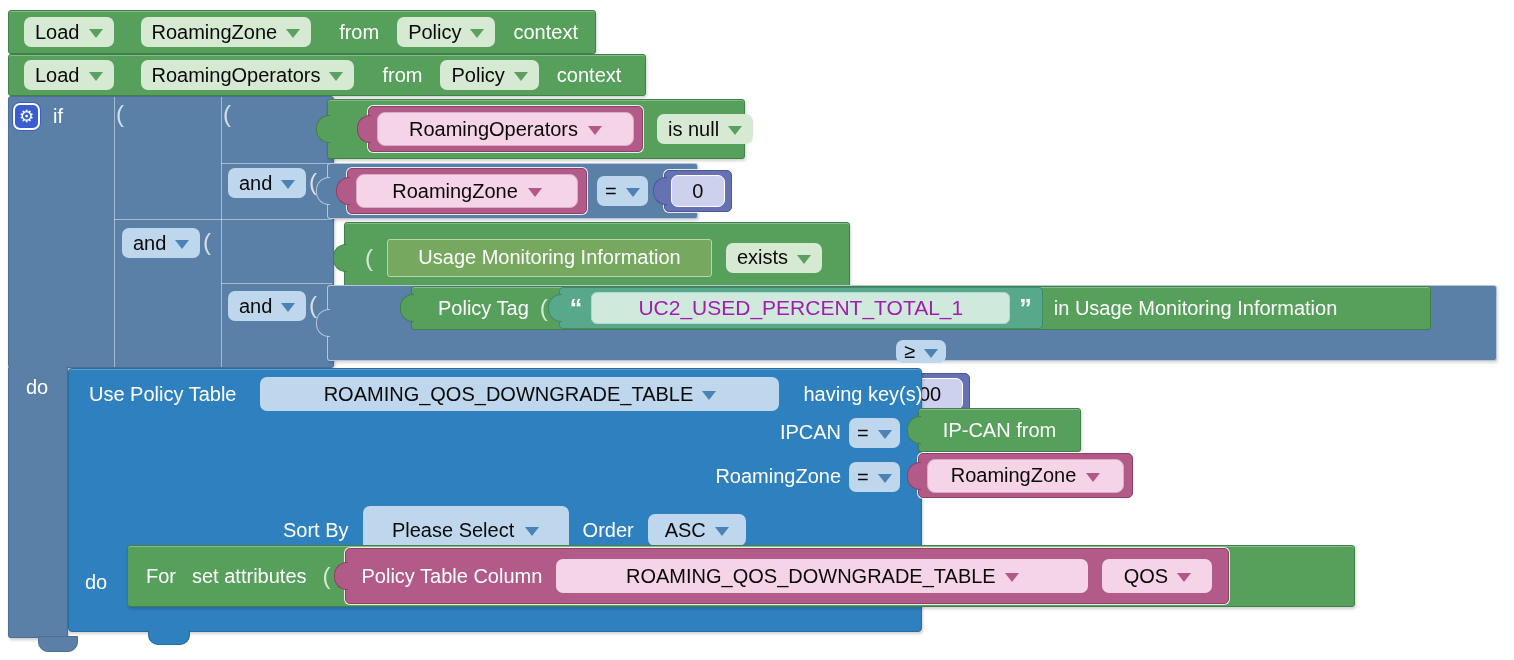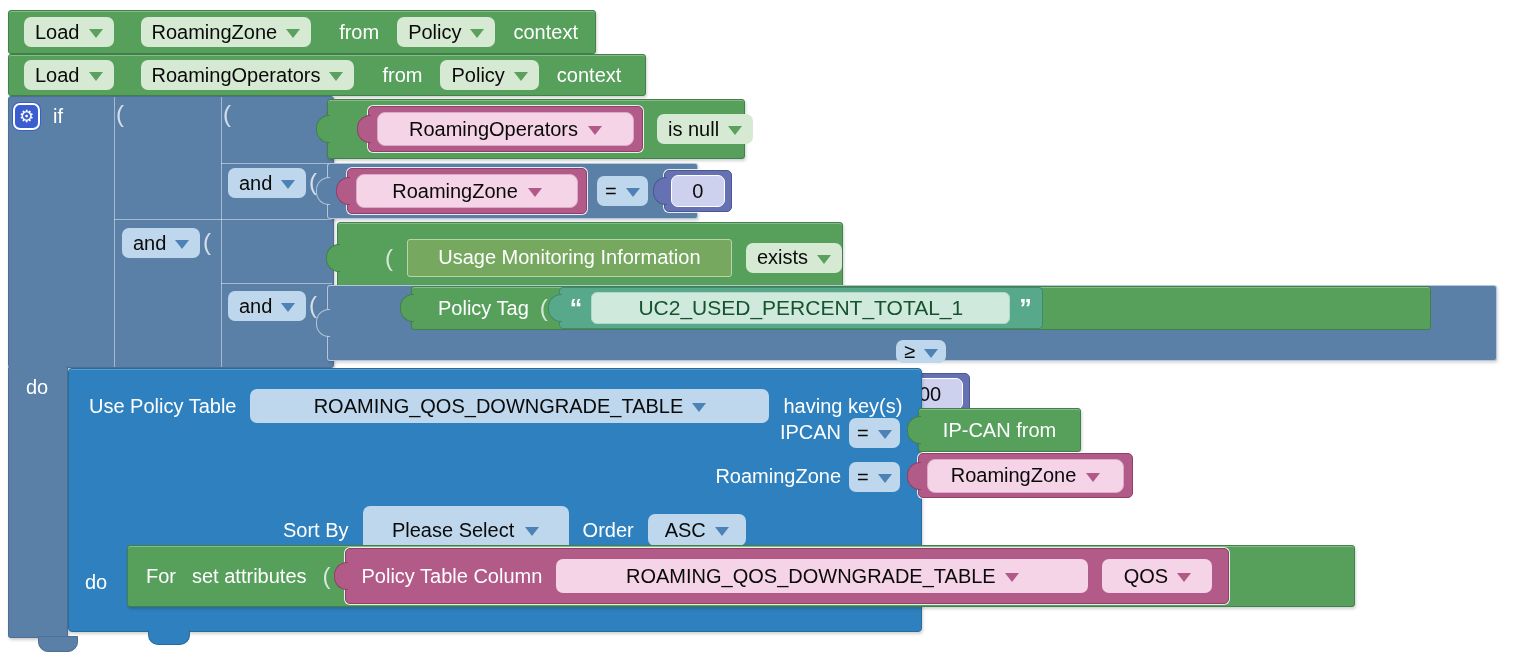--- a/index.html
+++ b/index.html
@@ -41,21 +41,21 @@
       box-shadow:0 0 0 1px rgba(255,255,255,.85);display:inline-flex;align-items:center;
       justify-content:center;padding:4px 6px;}
   .nf{background:#cdd1ee;border:1px solid #ffffff;border-radius:7px;height:30px;
       display:inline-flex;align-items:center;justify-content:center;font-size:20px;
       color:#0a0a0a;padding:0 9px;}
   
   .tl{position:relative;background:#58a88c;border:1px solid #41896f;border-radius:4px;
       display:inline-flex;align-items:center;gap:9px;padding:4px 10px;}
   .tf{background:#d0e9dd;border:1px solid #aed9c5;border-radius:6px;height:30px;
       display:inline-flex;align-items:center;justify-content:center;font-size:21px;
-      color:#14532d;padding:0 12px;white-space:nowrap;}
+      color:#a21caf;padding:0 12px;white-space:nowrap;}
   .q{color:#fff;font-size:25px;font-weight:700;line-height:1;}
   
   .olive{background:#76a95f;border:1px solid #b9d3aa;border-radius:3px;color:#fff;
       display:inline-flex;align-items:center;justify-content:center;font-size:20px;white-space:nowrap;}
   
   .sock::before,.socki::before{content:"(";color:rgba(255,255,255,.75);font-size:24px;
       font-weight:400;line-height:1;}
   .socki{display:inline-block;}
   
   .bp::before{content:"";position:absolute;left:-12px;top:50%;transform:translateY(-50%);
@@ -174,57 +174,58 @@
     <span class="dd ddb" style="padding:0 8px;">
       <span>=</span>
       <span class="car"></span>
     </span>
     <span class="nm bp bp-n" style="margin-left:6px;">
       <span class="nf" style="min-width:34px;">0</span>
     </span>
   </div>
 
   
-  <div class="c g fx bp bp-g" style="left:337px;top:222px;width:506px;height:71px;gap:14px;padding-left:20px;justify-content:flex-end;">
+  <div class="c g fx bp bp-g" style="left:344px;top:222px;width:506px;height:71px;gap:14px;padding-left:20px;">
     <span class="socki"></span>
     <span class="olive" style="width:323px;height:36px;">
       <span>Usage Monitoring Information</span>
     </span>
     <span class="dd ddg">
       <span>exists</span>
       <span class="car"></span>
     </span>
   </div>
 
   
   <div class="c srow fx bp bp-s" style="left:327px;top:285px;width:1170px;height:76px;gap:10px;padding-left:18px;flex-direction:column;">
     <div class="g fx bp bp-g" style="position:relative;width:992px;height:60px;gap:11px;padding-left:26px;box-shadow:inset 0 1px 0 rgba(255,255,255,.28);">
       <span class="w">Policy Tag</span>
       <span class="socki"></span>
       <span class="tl bp bp-t">
         <span class="q">“</span>
         <span class="tf" style="width:393px;">UC2_USED_PERCENT_TOTAL_1</span>
         <span class="q">”</span>
       </span>
+      <span class="w">in Usage Monitoring Information</span>
     </div>
     <span class="dd ddb" style="padding:0 8px;">
       <span>≥</span>
       <span class="car"></span>
     </span>
     <span class="nm bp bp-n" style="margin-left:7px;">
       <span class="nf" style="min-width:56px;">100</span>
     </span>
   </div>
 
   
   <span class="c w" style="left:26px;top:376px;">do</span>
 
   
   <div class="c b" style="left:68px;top:368px;width:854px;height:264px;">
-    <div class="fx" style="position:absolute;left:20px;top:20px;gap:14px;">
+    <div class="fx" style="position:absolute;left:20px;top:8px;gap:24px;">
       <span class="w">Use Policy Table</span>
       <span class="dd ddb" style="min-width:497px;height:34px;">
         <span>ROAMING_QOS_DOWNGRADE_TABLE</span>
         <span class="car"></span>
       </span>
       <span class="w">having key(s)</span>
     </div>
 
     <span class="w" style="position:absolute;left:600px;top:52px;width:172px;text-align:right;">IPCAN</span>
     <span class="dd ddb" style="position:absolute;left:780px;top:49px;padding:0 8px;">

